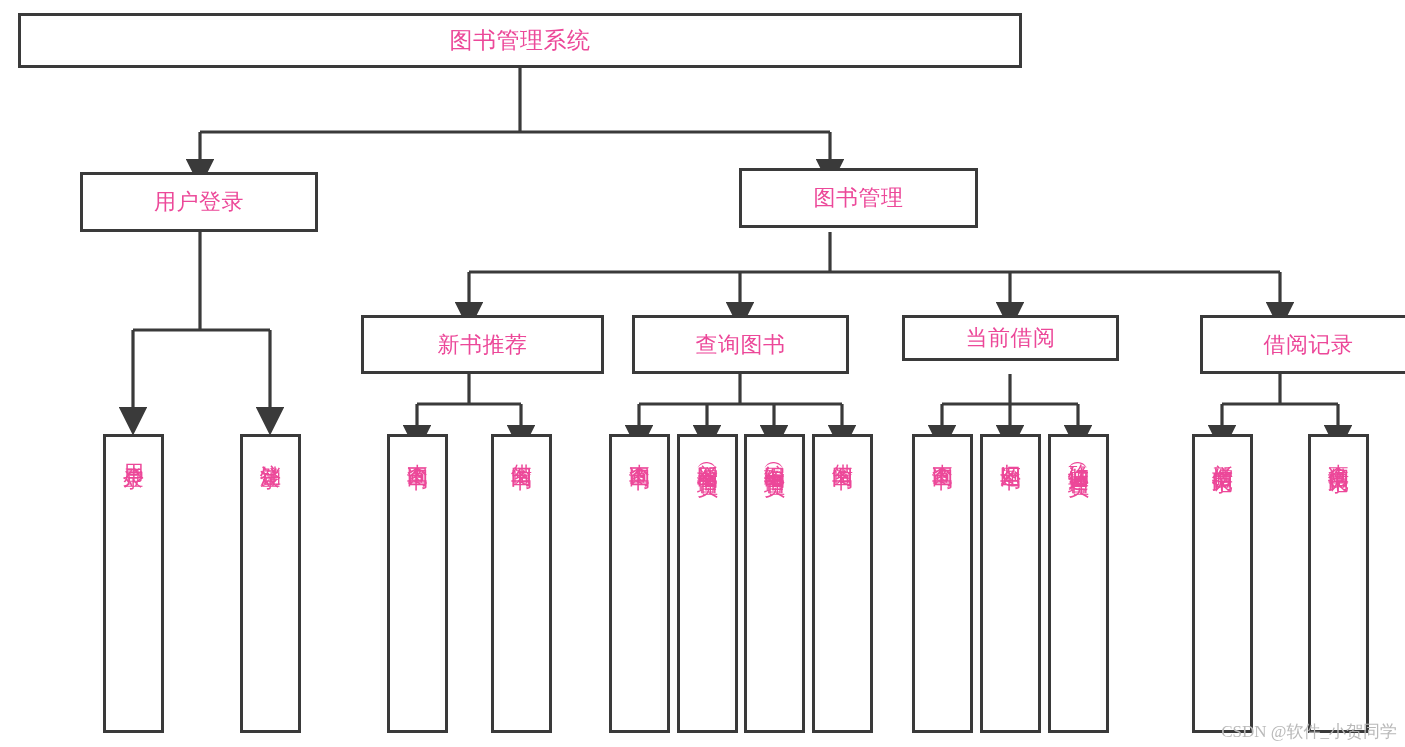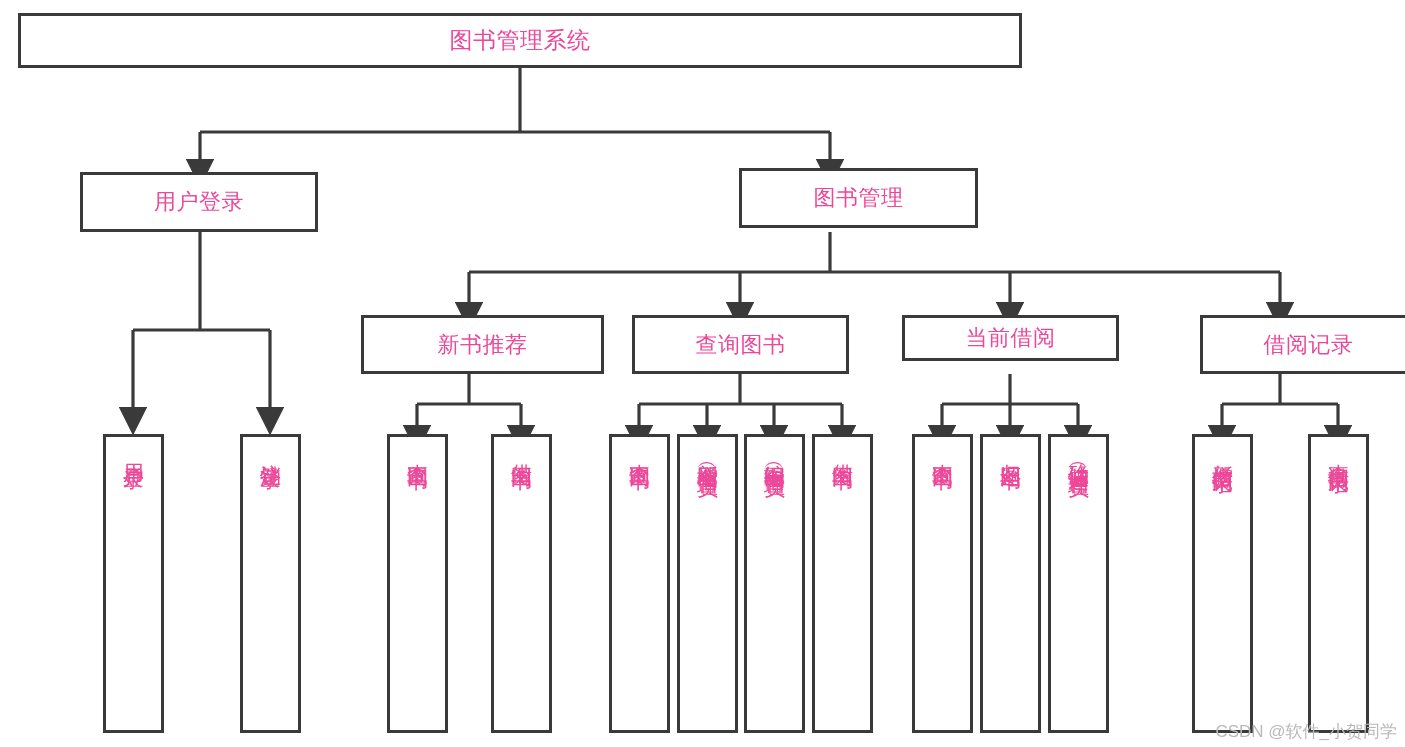--- a/index.html
+++ b/index.html
@@ -65,21 +65,21 @@
     pointer-events: none;
   }
   
   #watermark {
     position: absolute;
     right: 8px;
     bottom: 4px;
     font-size: 17px;
     color: #b9b9b9;
     white-space: nowrap;
-    font-family: Liberation Sans, sans-serif;
+    font-family: Liberation Serif, serif;
   }
 </style>
 </head>
 <body>
 
 <div id="canvas">
 
   <svg id="wires" viewBox="0 0 1405 747" xmlns="http://www.w3.org/2000/svg">
     <defs>
       <marker id="arrow" markerWidth="9" markerHeight="9" refX="1" refY="4.5" orient="auto" markerUnits="strokeWidth">

